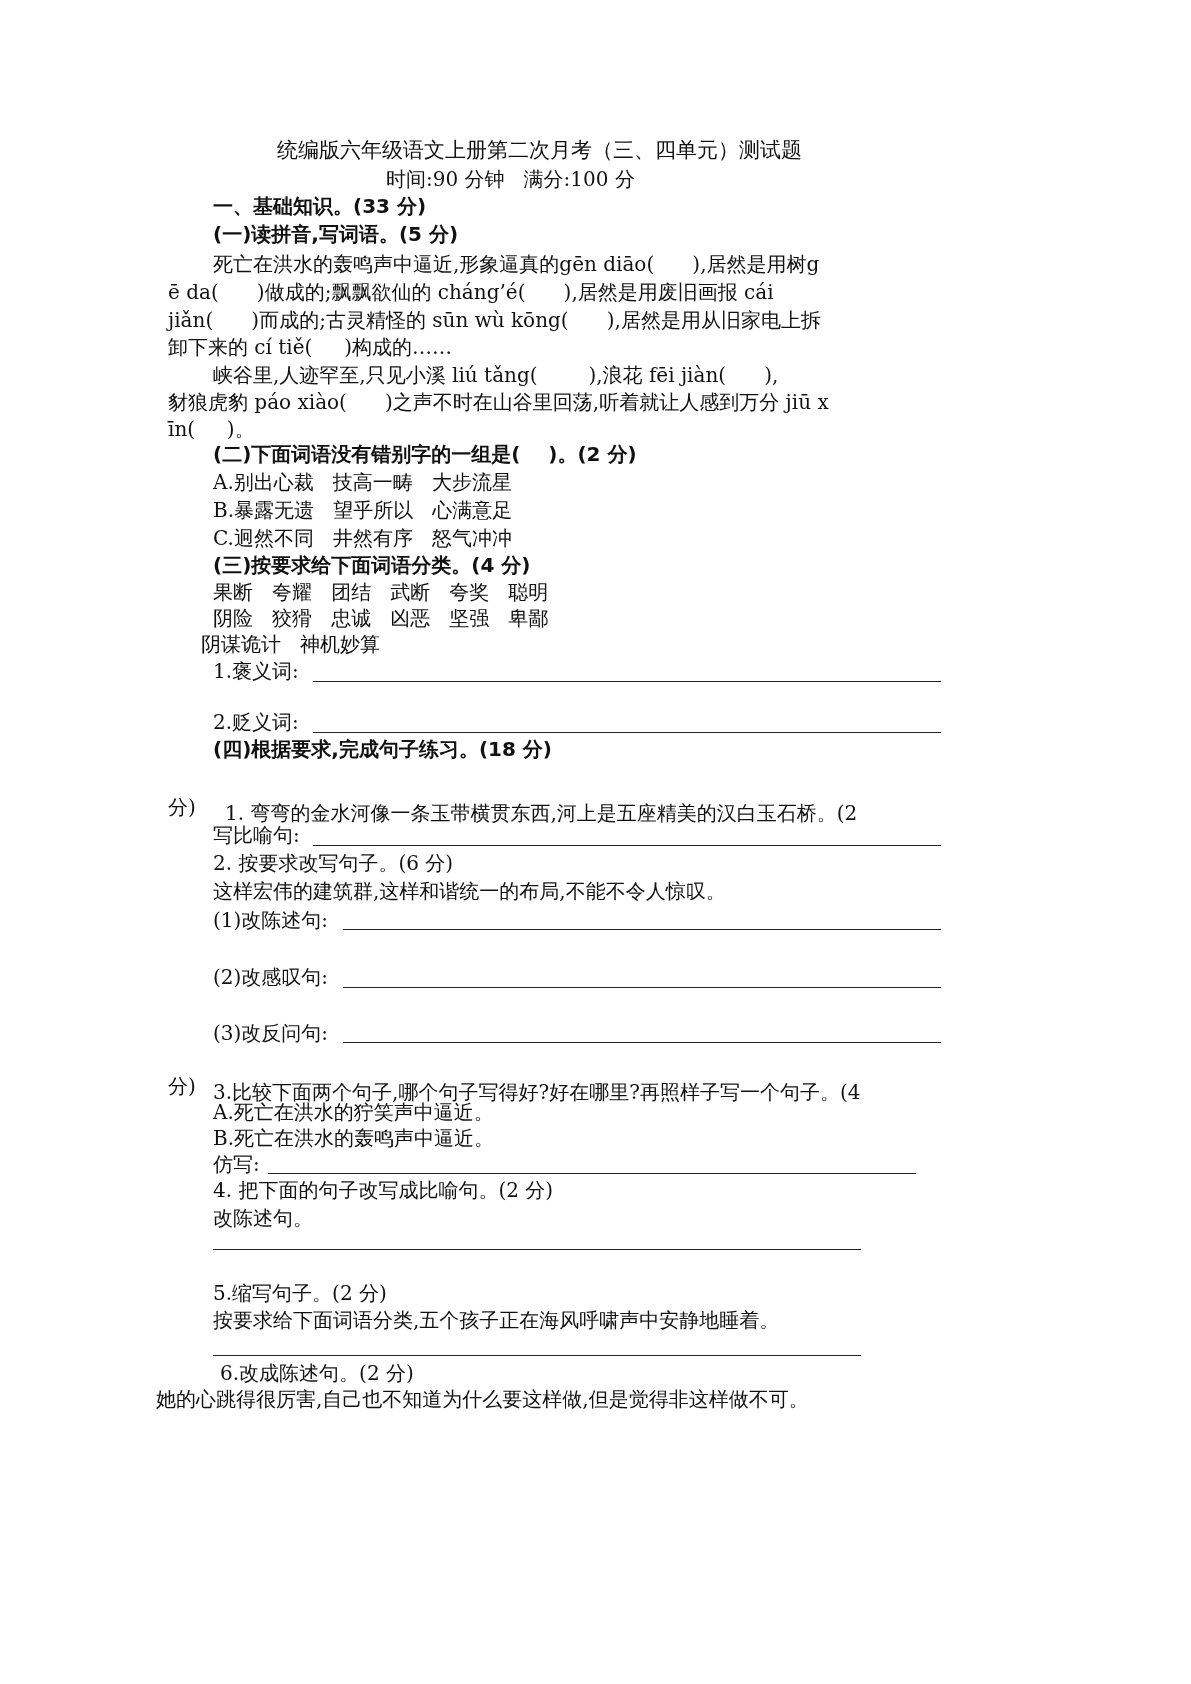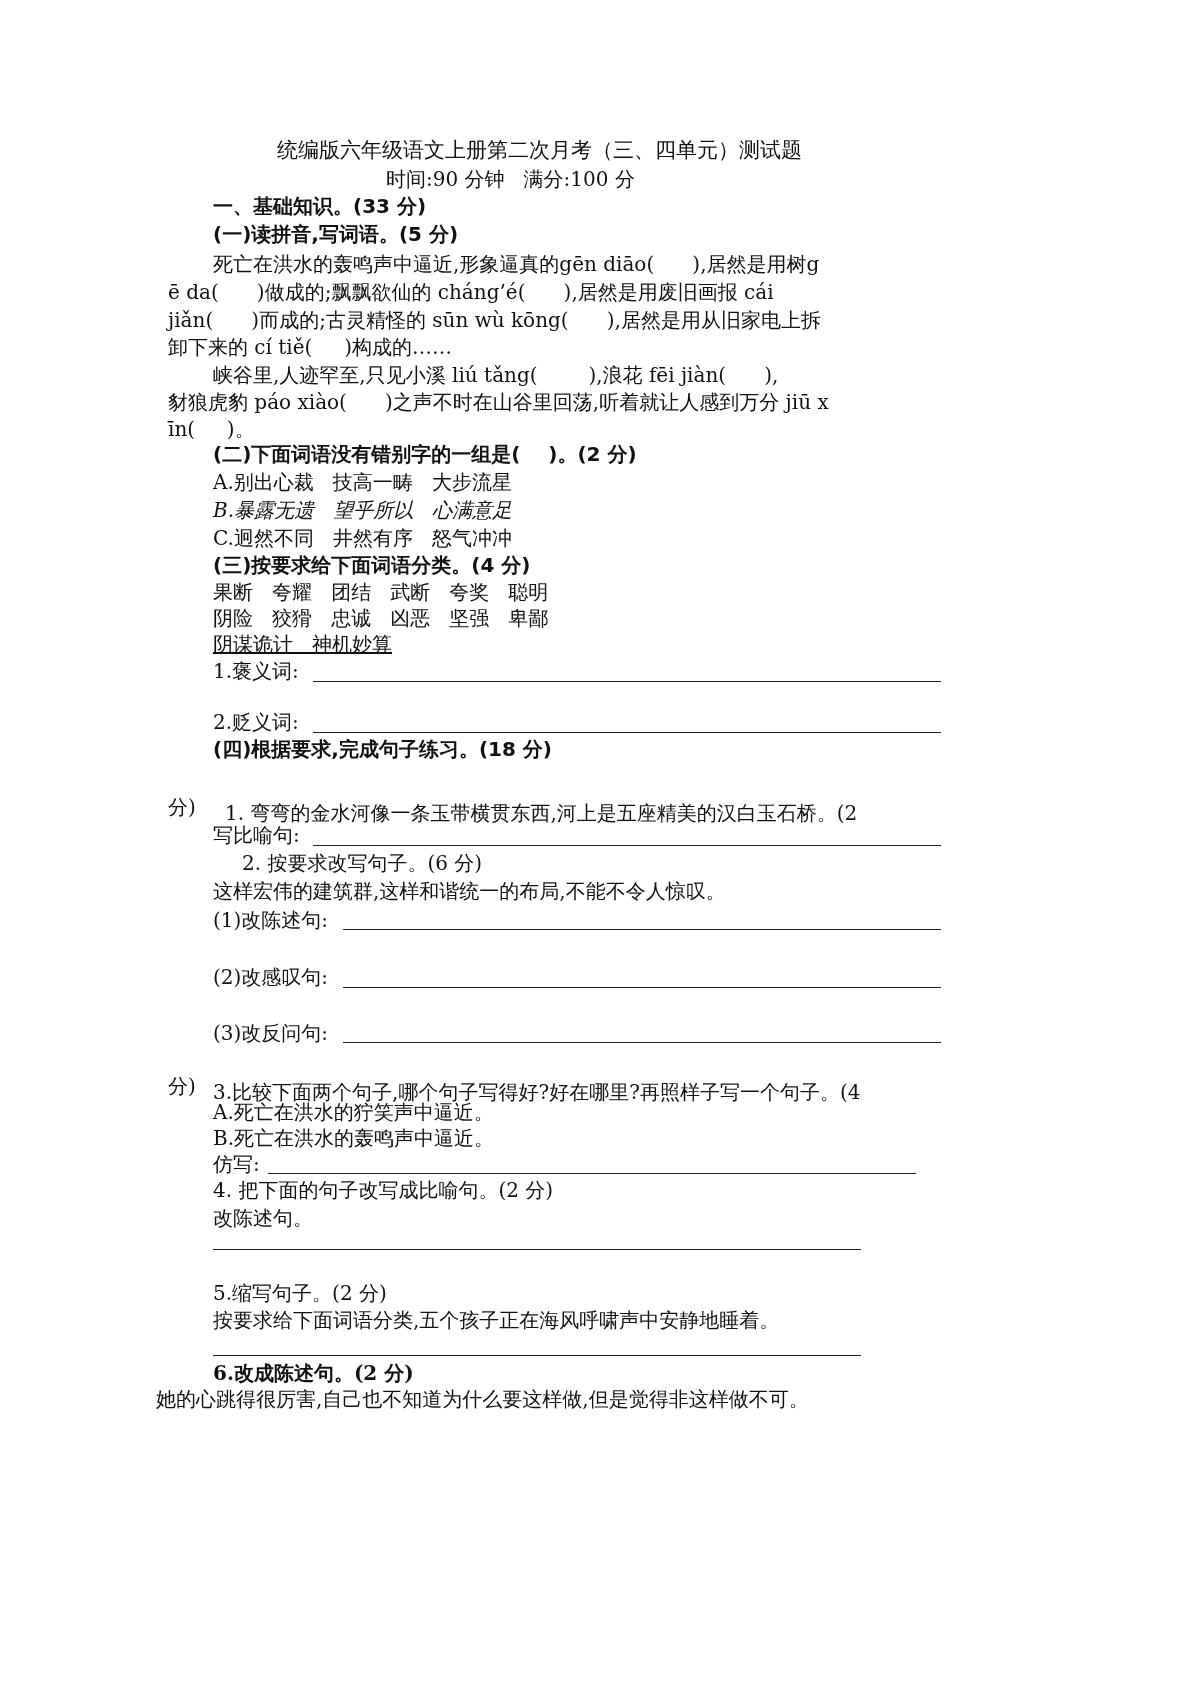--- a/index.html
+++ b/index.html
@@ -22,40 +22,40 @@
 <div class="ln" style="left:213px; top:251px;">死亡在洪水的轰鸣声中逼近,形象逼真的gēn diāo(      ),居然是用树g</div>
 <div class="ln" style="left:168px; top:279px;">ē da(      )做成的;飘飘欲仙的 cháng’é(      ),居然是用废旧画报 cái</div>
 <div class="ln" style="left:168px; top:307px;">jiǎn(      )而成的;古灵精怪的 sūn wù kōng(      ),居然是用从旧家电上拆</div>
 <div class="ln" style="left:168px; top:334px;text-align:right;">卸下来的 cí tiě(     )构成的……</div>
 <div class="ln" style="left:213px; top:362px;">峡谷里,人迹罕至,只见小溪 liú tǎng(        ),浪花 fēi jiàn(      ),</div>
 <div class="ln" style="left:168px; top:389px;">豺狼虎豹 páo xiào(      )之声不时在山谷里回荡,听着就让人感到万分 jiū x</div>
 <div class="ln" style="left:168px; top:416px;">īn(     )。</div>
 
 <div class="ln bold" style="left:213px; top:441px;">(二)下面词语没有错别字的一组是(    )。(2 分)</div>
 <div class="ln" style="left:213px; top:469px;">A.别出心裁   技高一畴   大步流星</div>
-<div class="ln" style="left:213px; top:497px;font-style:italic;">B.暴露无遗   望乎所以   心满意足</div>
+<div class="ln" style="left:213px; top:497px;">B.暴露无遗   望乎所以   心满意足</div>
 <div class="ln" style="left:213px; top:525px;">C.迥然不同   井然有序   怒气冲冲</div>
 
 <div class="ln bold" style="left:213px; top:552px;">(三)按要求给下面词语分类。(4 分)</div>
 <div class="ln" style="left:213px; top:579px;">果断   夸耀   团结   武断   夸奖   聪明</div>
 <div class="ln" style="left:213px; top:605px;">阴险   狡猾   忠诚   凶恶   坚强   卑鄙</div>
-<div class="ln" style="left:213px; top:631px;text-decoration:underline;">阴谋诡计   神机妙算</div>
+<div class="ln" style="left:201px; top:631px;">阴谋诡计   神机妙算</div>
 <div class="ln" style="left:213px; top:658px;">1.褒义词:</div>
 <div class="rule" style="left:313px; width:628px; top:681px;"></div>
 <div class="ln" style="left:213px; top:709px;">2.贬义词:</div>
 <div class="rule" style="left:313px; width:628px; top:732px;"></div>
 
 <div class="ln bold" style="left:213px; top:736px;">(四)根据要求,完成句子练习。(18 分)</div>
 
 <div class="ln" style="left:225px; top:766px;margin-top:34px;">1. 弯弯的金水河像一条玉带横贯东西,河上是五座精美的汉白玉石桥。(2</div>
 <div class="ln" style="left:168px; top:794px;">分)</div>
 <div class="ln" style="left:213px; top:822px;">写比喻句:</div>
 <div class="rule" style="left:313px; width:628px; top:845px;"></div>
 
-<div class="ln" style="left:213px; top:850px;margin-left:29px;">2. 按要求改写句子。(6 分)</div>
+<div class="ln" style="left:213px; top:850px;">2. 按要求改写句子。(6 分)</div>
 <div class="ln" style="left:213px; top:878px;">这样宏伟的建筑群,这样和谐统一的布局,不能不令人惊叹。</div>
 <div class="ln" style="left:213px; top:907px;">(1)改陈述句:</div>
 <div class="rule" style="left:343px; width:598px; top:929px;"></div>
 <div class="ln" style="left:213px; top:964px;">(2)改感叹句:</div>
 <div class="rule" style="left:343px; width:598px; top:987px;"></div>
 <div class="ln" style="left:213px; top:1020px;">(3)改反问句:</div>
 <div class="rule" style="left:343px; width:598px; top:1042px;"></div>
 
 <div class="ln" style="left:213px; top:1079px;">3.比较下面两个句子,哪个句子写得好?好在哪里?再照样子写一个句子。(4</div>
 <div class="ln" style="left:168px; top:1073px;">分)</div>
@@ -65,14 +65,14 @@
 <div class="rule" style="left:268px; width:648px; top:1173px;"></div>
 
 <div class="ln" style="left:213px; top:1177px;">4. 把下面的句子改写成比喻句。(2 分)</div>
 <div class="ln" style="left:213px; top:1205px;">改陈述句。</div>
 <div class="rule" style="left:213px; width:648px; top:1249px;"></div>
 
 <div class="ln" style="left:213px; top:1280px;">5.缩写句子。(2 分)</div>
 <div class="ln" style="left:213px; top:1307px;">按要求给下面词语分类,五个孩子正在海风呼啸声中安静地睡着。</div>
 <div class="rule" style="left:213px; width:648px; top:1355px;"></div>
 
-<div class="ln" style="left:213px; top:1360px;font-weight:bold;">6.改成陈述句。(2 分)</div>
+<div class="ln" style="left:220px; top:1360px;">6.改成陈述句。(2 分)</div>
 <div class="ln" style="left:156px; top:1386px;text-align:right;">她的心跳得很厉害,自己也不知道为什么要这样做,但是觉得非这样做不可。</div>
 
 </body></html>

